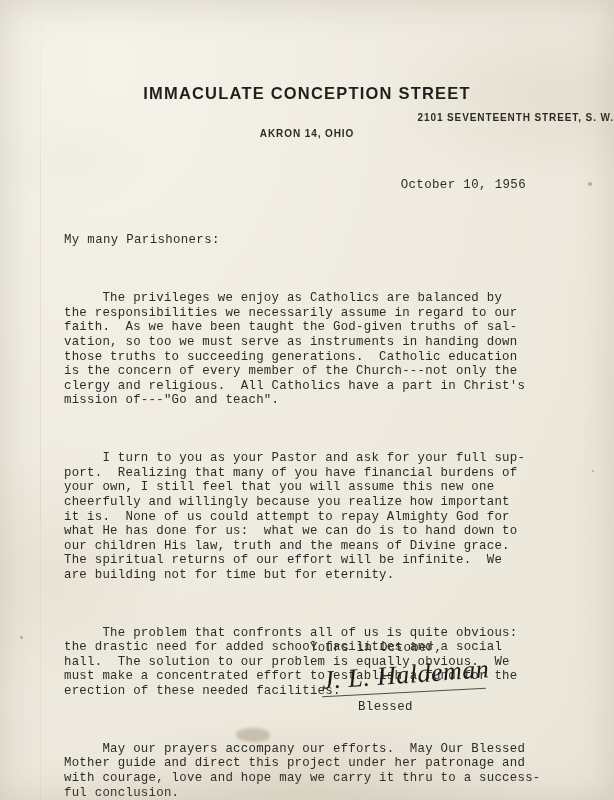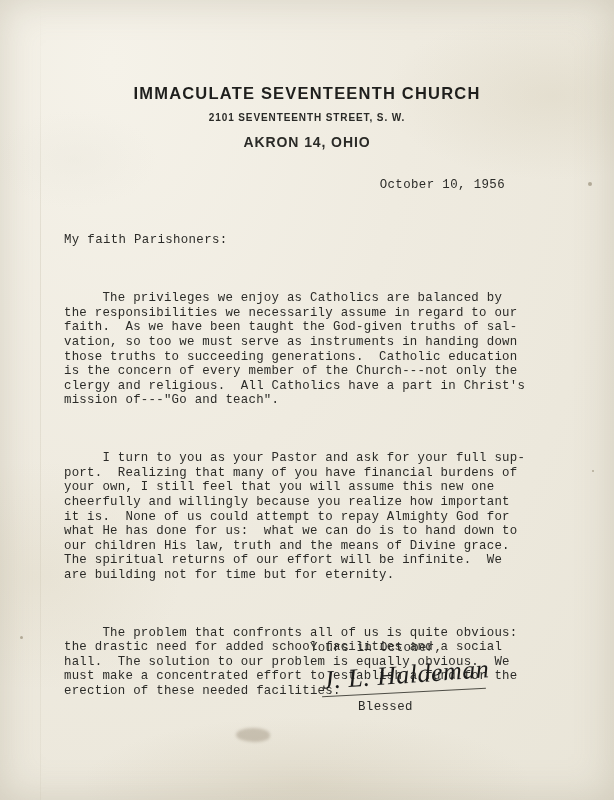--- a/index.html
+++ b/index.html
@@ -55,34 +55,35 @@
     letter-spacing: 1.2px;
     color: #1f1f1d;
   }
   .addr1 {
     font-family: "Liberation Sans", sans-serif;
     font-weight: bold;
     font-size: 10px;
     letter-spacing: 0.9px;
     margin-top: 9px;
     color: #2a2a27;
+    text-align: right;
   }
   .addr2 {
     font-family: "Liberation Sans", sans-serif;
     font-weight: bold;
-    font-size: 14px;
+    font-size: 10px;
     letter-spacing: 0.9px;
-    margin-top: 11px;
+    margin-top: 5px;
     color: #2a2a27;
   }
 
   .date {
     position: absolute;
     top: 178px;
-    right: 109px;
+    right: 88px;
     font-size: 12.4px;
     letter-spacing: 0.4px;
   }
 
   .salutation {
     position: absolute;
     top: 233px;
     left: 64px;
     font-size: 12.4px;
     letter-spacing: 0.35px;
@@ -172,28 +173,28 @@
   .fold.f1 { left: 40px; }
 </style>
 </head>
 <body>
 
 <div class="page">
 
   <div class="fold f1"></div>
 
   <div class="letterhead">
-    <div class="church-name">IMMACULATE SEVENTEENTH CHURCH</div>
+    <div class="church-name">IMMACULATE CONCEPTION STREET</div>
     <div class="addr1">2101 SEVENTEENTH STREET, S. W.</div>
     <div class="addr2">AKRON 14, OHIO</div>
   </div>
 
   <div class="date">October 10, 1956</div>
 
-  <div class="salutation">My faith Parishoners:</div>
+  <div class="salutation">My many Parishoners:</div>
 
   <div class="body">
     <p class="para">     The privileges we enjoy as Catholics are balanced by
 the responsibilities we necessarily assume in regard to our
 faith.  As we have been taught the God-given truths of sal-
 vation, so too we must serve as instruments in handing down
 those truths to succeeding generations.  Catholic education
 is the concern of every member of the Church---not only the
 clergy and religious.  All Catholics have a part in Christ's
 mission of---"Go and teach".</p>
@@ -204,20 +205,24 @@
 it is.  None of us could attempt to repay Almighty God for
 what He has done for us:  what we can do is to hand down to
 our children His law, truth and the means of Divine grace.
 The spiritual returns of our effort will be infinite.  We
 are building not for time but for eternity.</p>
     <p class="para">     The problem that confronts all of us is quite obvious:
 the drastic need for added school facilities and a social
 hall.  The solution to our problem is equally obvious.  We
 must make a concentrated effort to establish a fund for the
 erection of these needed facilities.</p>
+    <p class="para">     May our prayers accompany our efforts.  May Our Blessed
+Mother guide and direct this project under her patronage and
+with courage, love and hope may we carry it thru to a success-
+ful conclusion.</p>
   </div>
 
   <div class="closing">Yours in October,</div>
   <div class="signature">J. L. Haldeman</div>
   <div class="sig-underline"></div>
   <div class="pastor-title">Blessed</div>
 
   <div class="smudge"></div>
   <div class="speck s1"></div>
   <div class="speck s2"></div>

